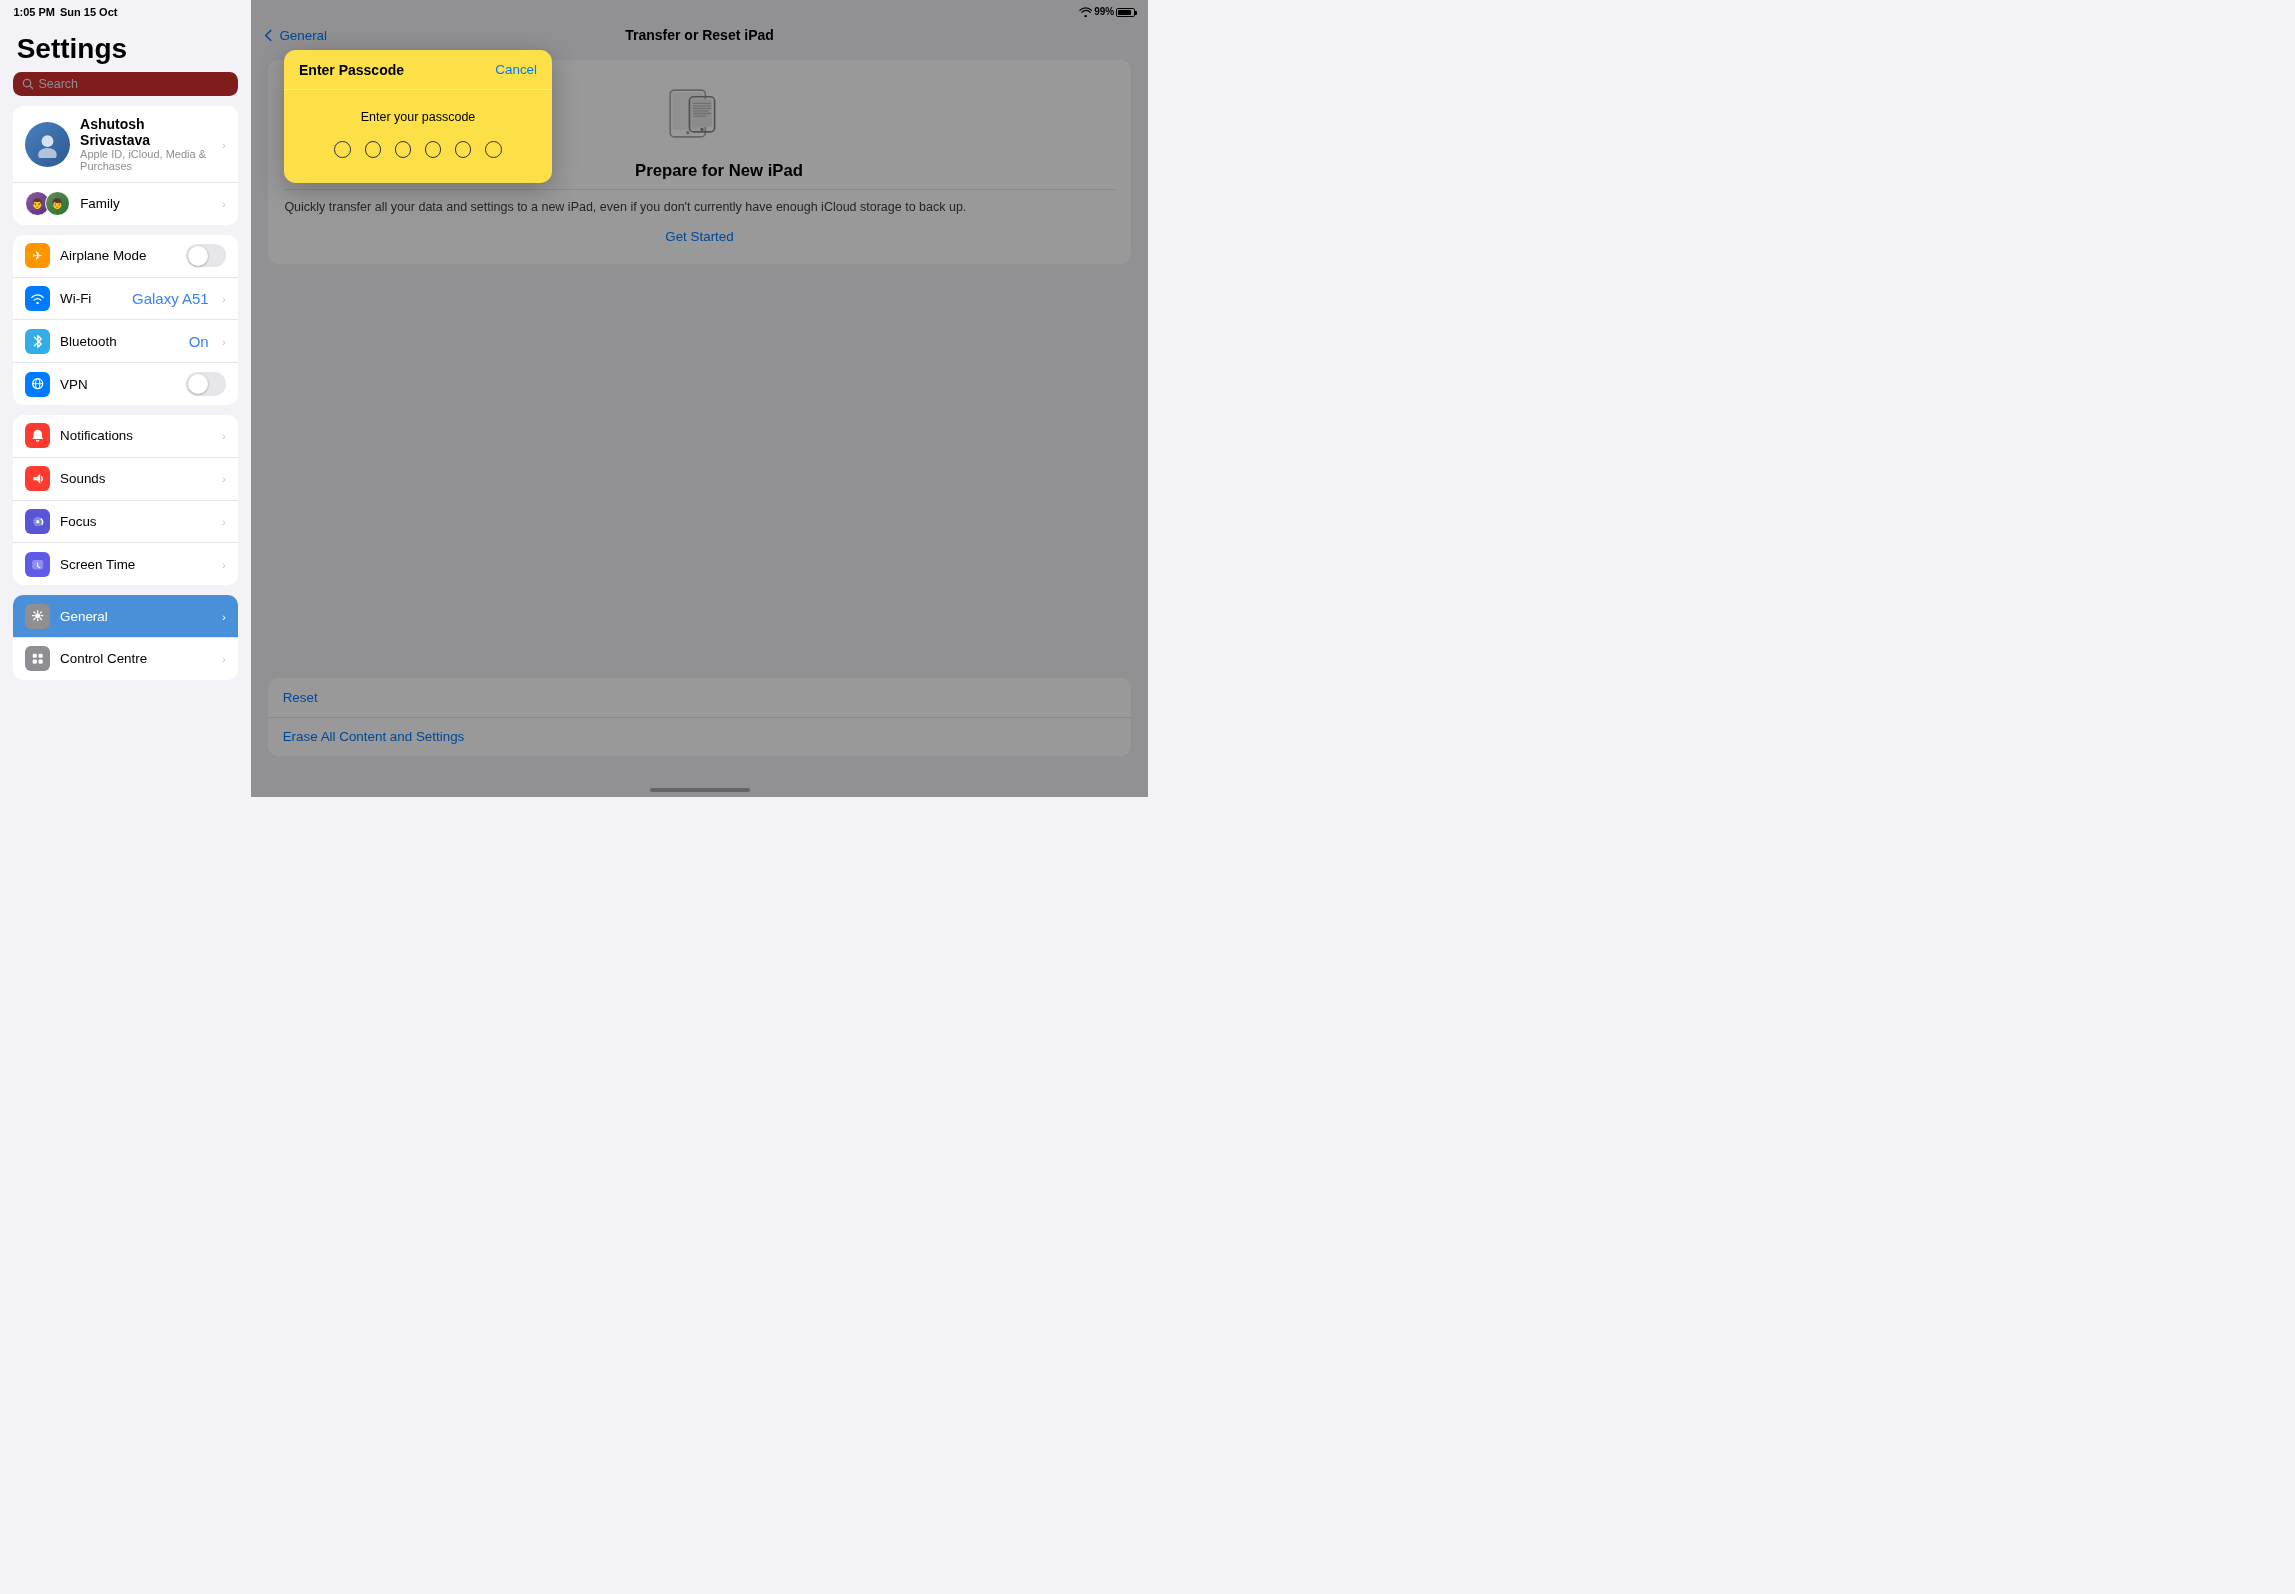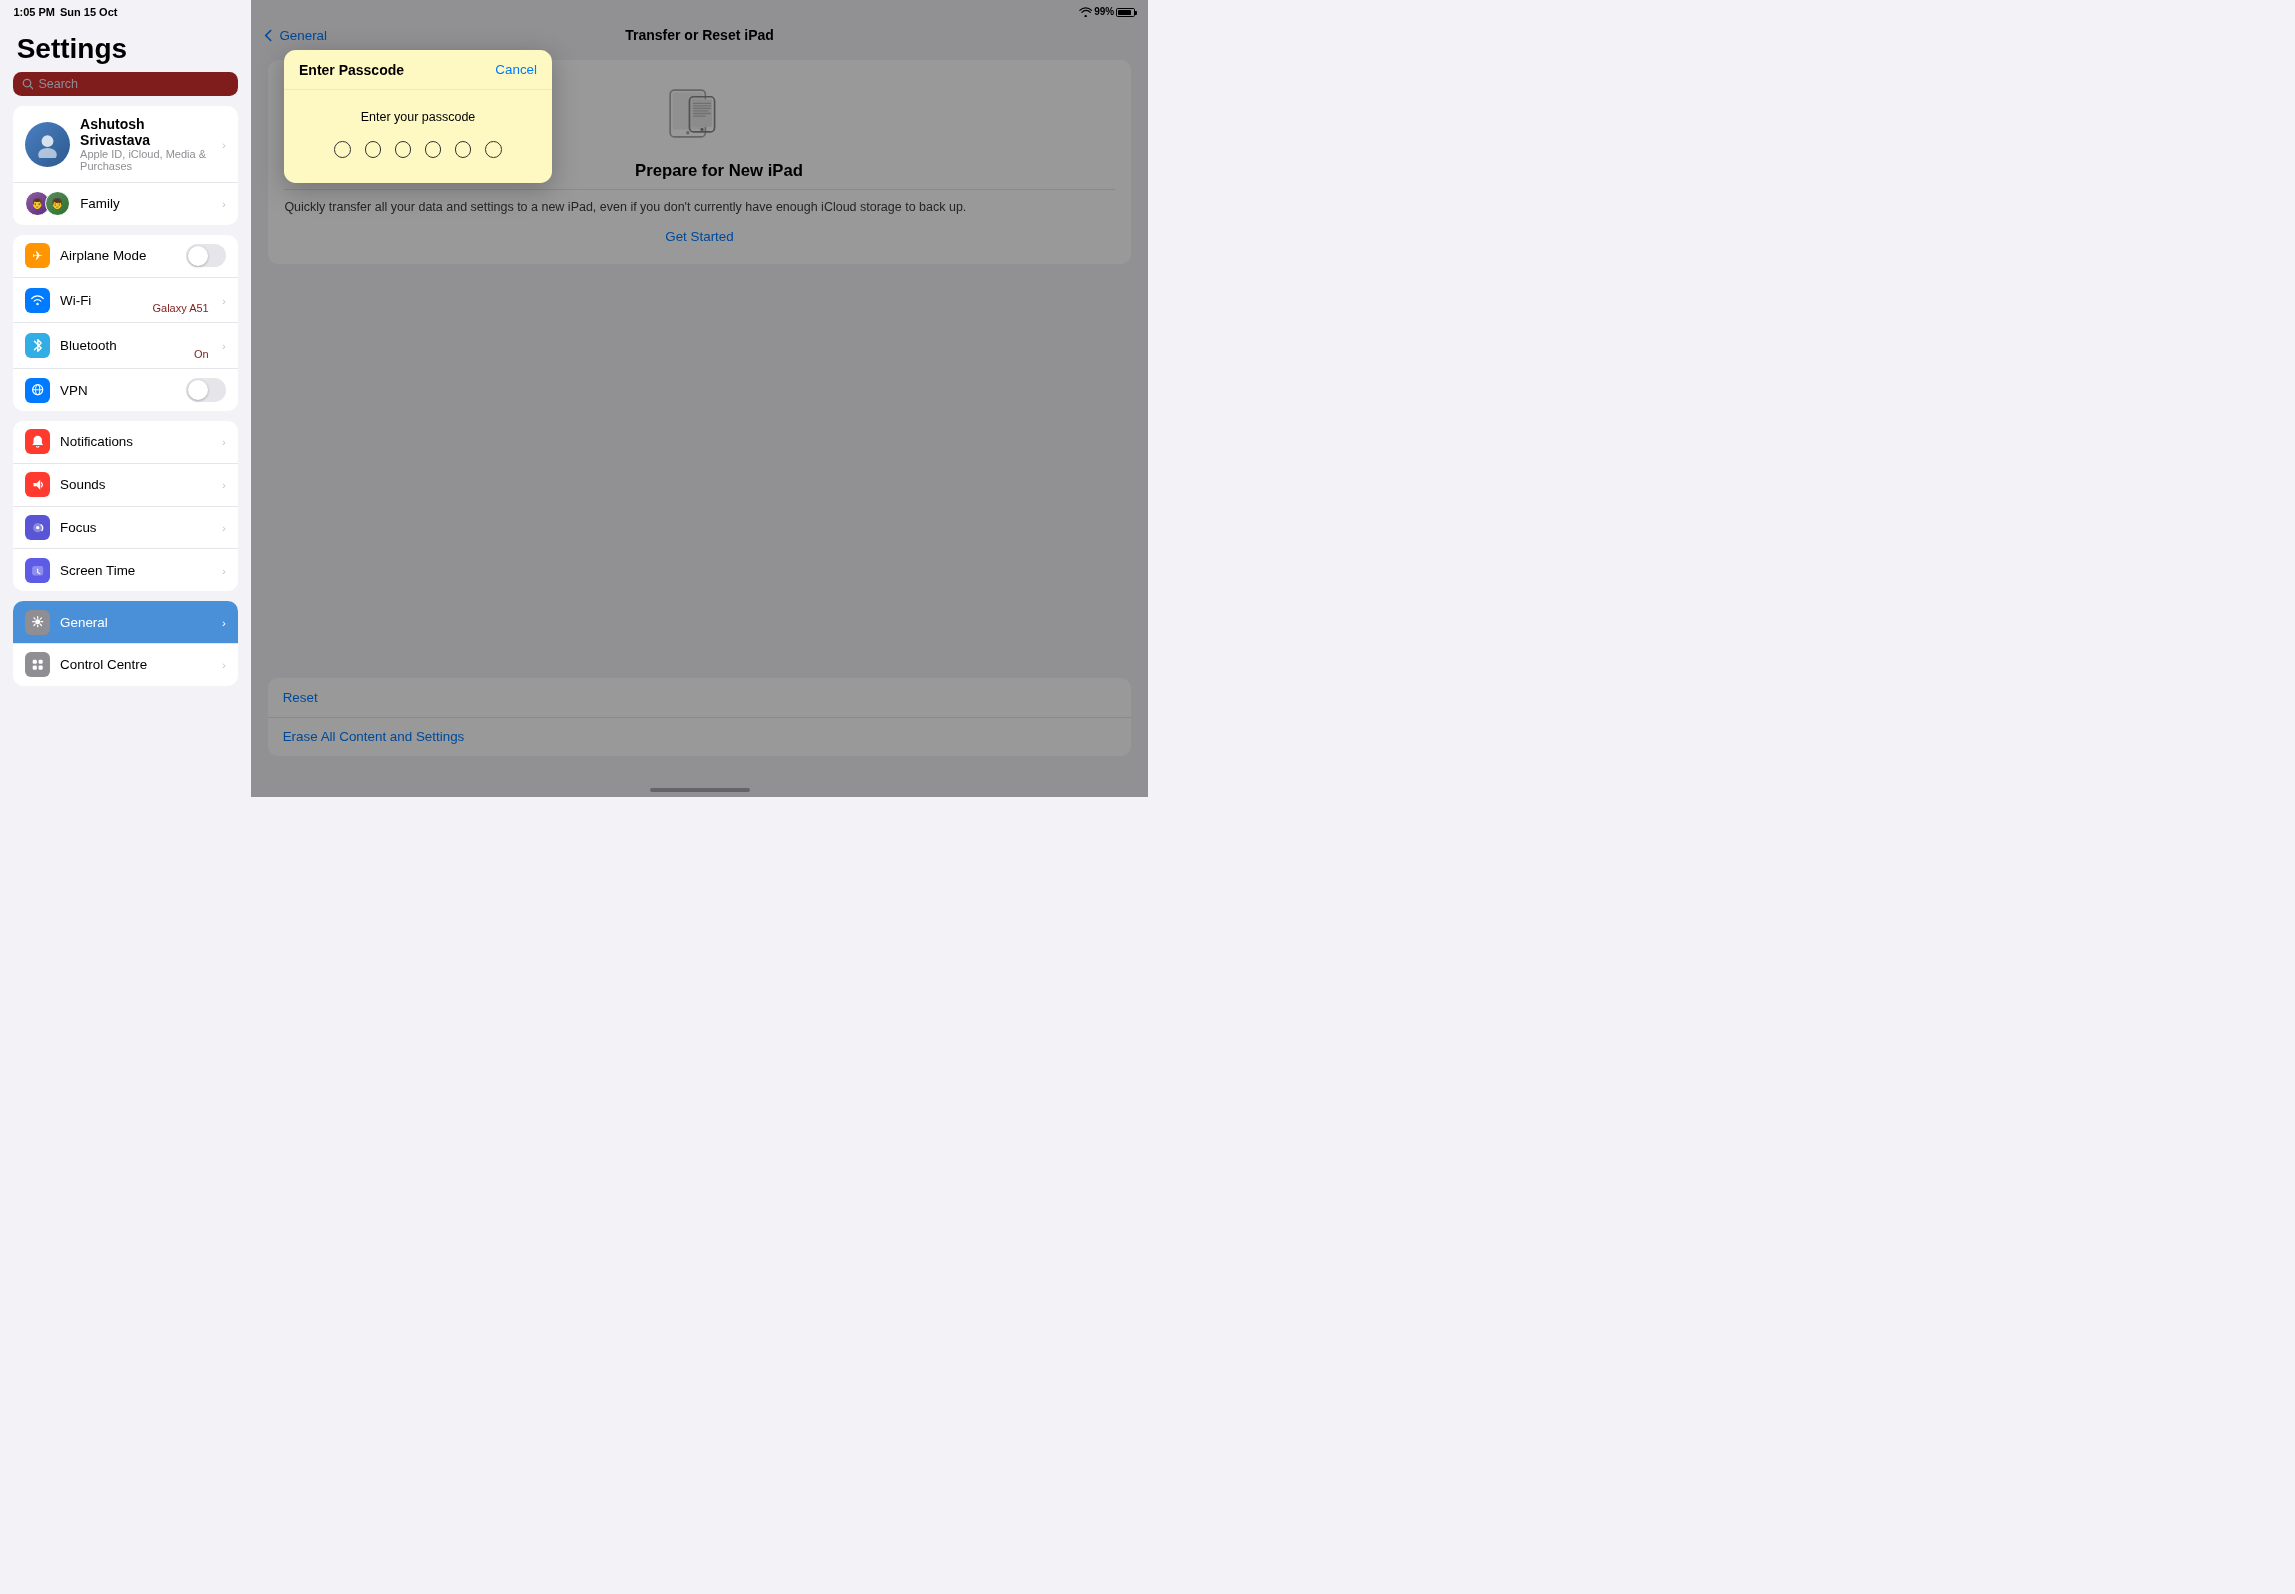--- a/index.html
+++ b/index.html
@@ -115,24 +115,23 @@
       flex-shrink: 0;
       font-size: 12.5px;
       color: #fff;
     }
     .row-label {
       font-size: 13.4px;
       color: #000;
       flex: 1;
     }
     .row-value {
-      font-size: 11px;
-      color: #7f1d1d;
+      font-size: 15px;
+      color: #3b82f6;
       margin-right: 3.3px;
-      margin-top: 16px;
     }
     .toggle {
       width: 40px;
       height: 23.4px;
       background: #e5e5ea;
       border-radius: 11.7px;
       position: relative;
       flex-shrink: 0;
     }
     .toggle::after {
@@ -299,21 +298,21 @@
       top: 0; left: 0; right: 0; bottom: 0;
       background: rgba(0,0,0,0.4);
       display: flex;
       align-items: flex-start;
       justify-content: flex-start;
       z-index: 200;
       padding-top: 50px;
       padding-left: 33px;
     }
     .passcode-modal {
-      background: #fef9c3;
+      background: #fde047;
       border-radius: 11.7px;
       width: 268px;
       overflow: hidden;
       box-shadow: 0 6.7px 27px rgba(0,0,0,0.25);
     }
     .passcode-header {
       display: flex;
       align-items: center;
       justify-content: space-between;
       padding: 11.7px 15px;

